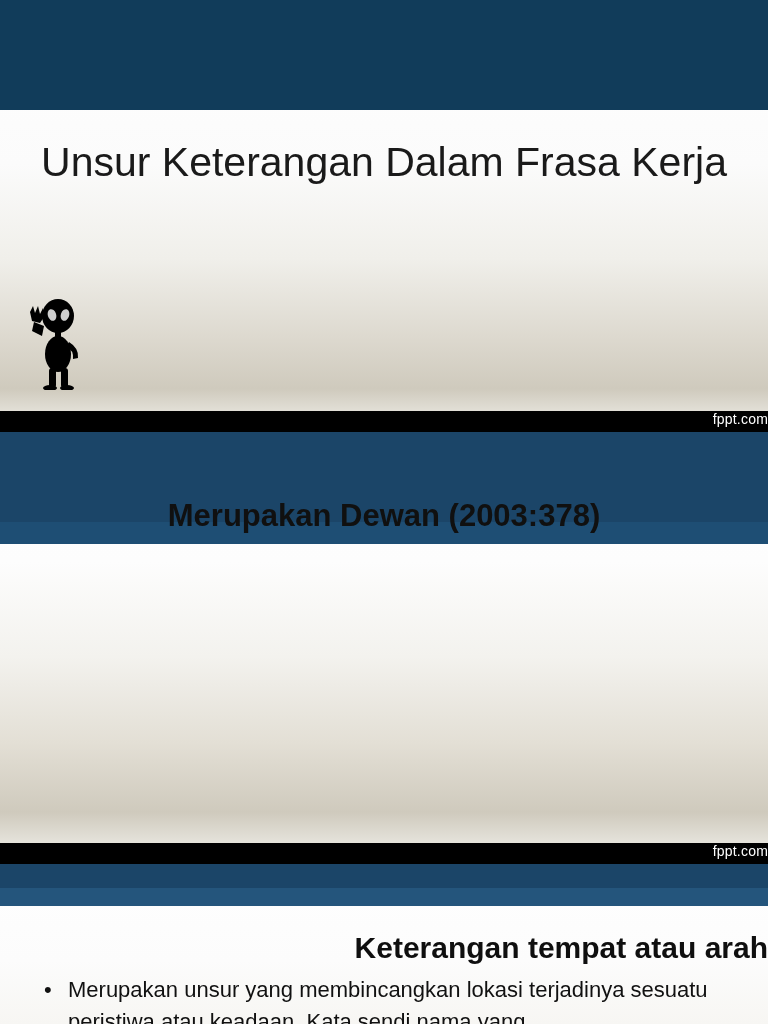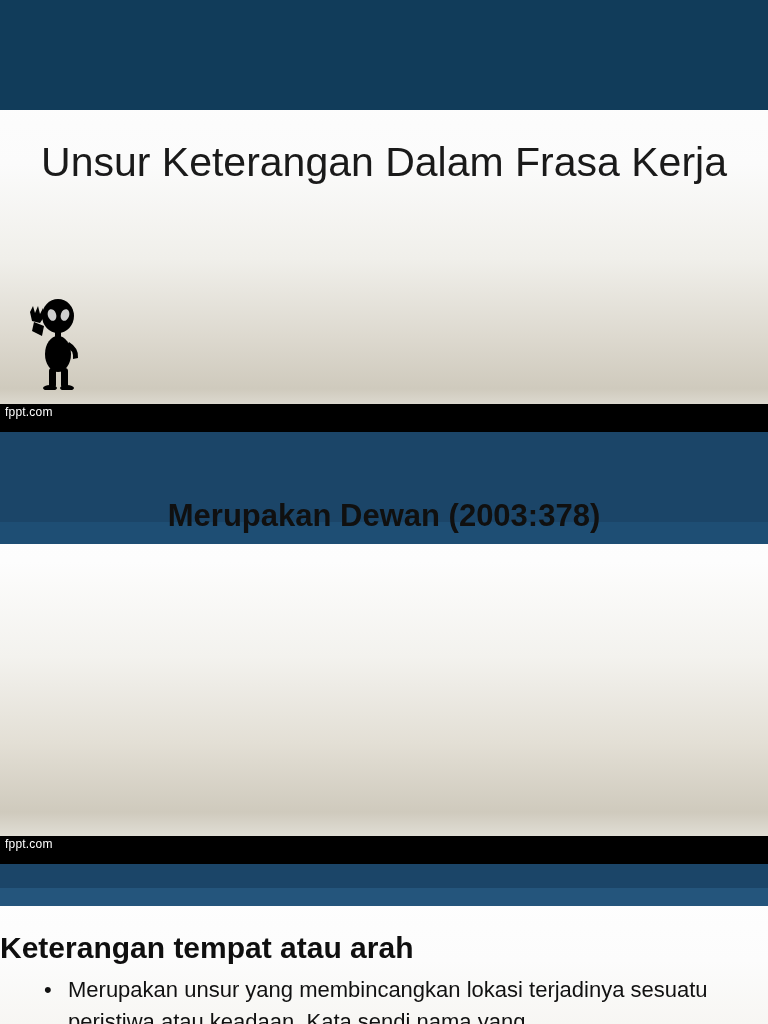--- a/index.html
+++ b/index.html
@@ -59,28 +59,29 @@
     position: absolute;
     left: 16px;
     top: 294px;
     width: 70px;
     height: 96px;
   }
   .fppt-bar {
     position: absolute;
     left: 0;
     width: 768px;
-    height: 28px;
+    height: 21px;
     background: #000000;
     color: #ffffff;
-    font-size: 12px;
+    font-size: 14px;
     line-height: 16px;
     padding-left: 5px;
     box-sizing: border-box;
     letter-spacing: 0.2px;
+    text-align: right;
   }
   .s1-fppt { bottom: 0; }
 
   
   .slide2 {
     position: absolute;
     top: 432px; left: 0;
     width: 768px;
     height: 432px;
     background: linear-gradient(to bottom,
@@ -139,21 +140,21 @@
     top: 24px; left: 0;
     width: 768px;
     height: 18px;
     background: #24557c;
   }
   .s3-title {
     position: absolute;
     top: 42px;
     left: 0;
     width: 768px;
-    text-align: left;
+    text-align: right;
     font-size: 30px;
     color: #0f0f0f;
   }
   .s3-bullet {
     position: absolute;
     top: 110px;
     left: 44px;
     width: 700px;
     font-size: 22px;
     line-height: 32px;

